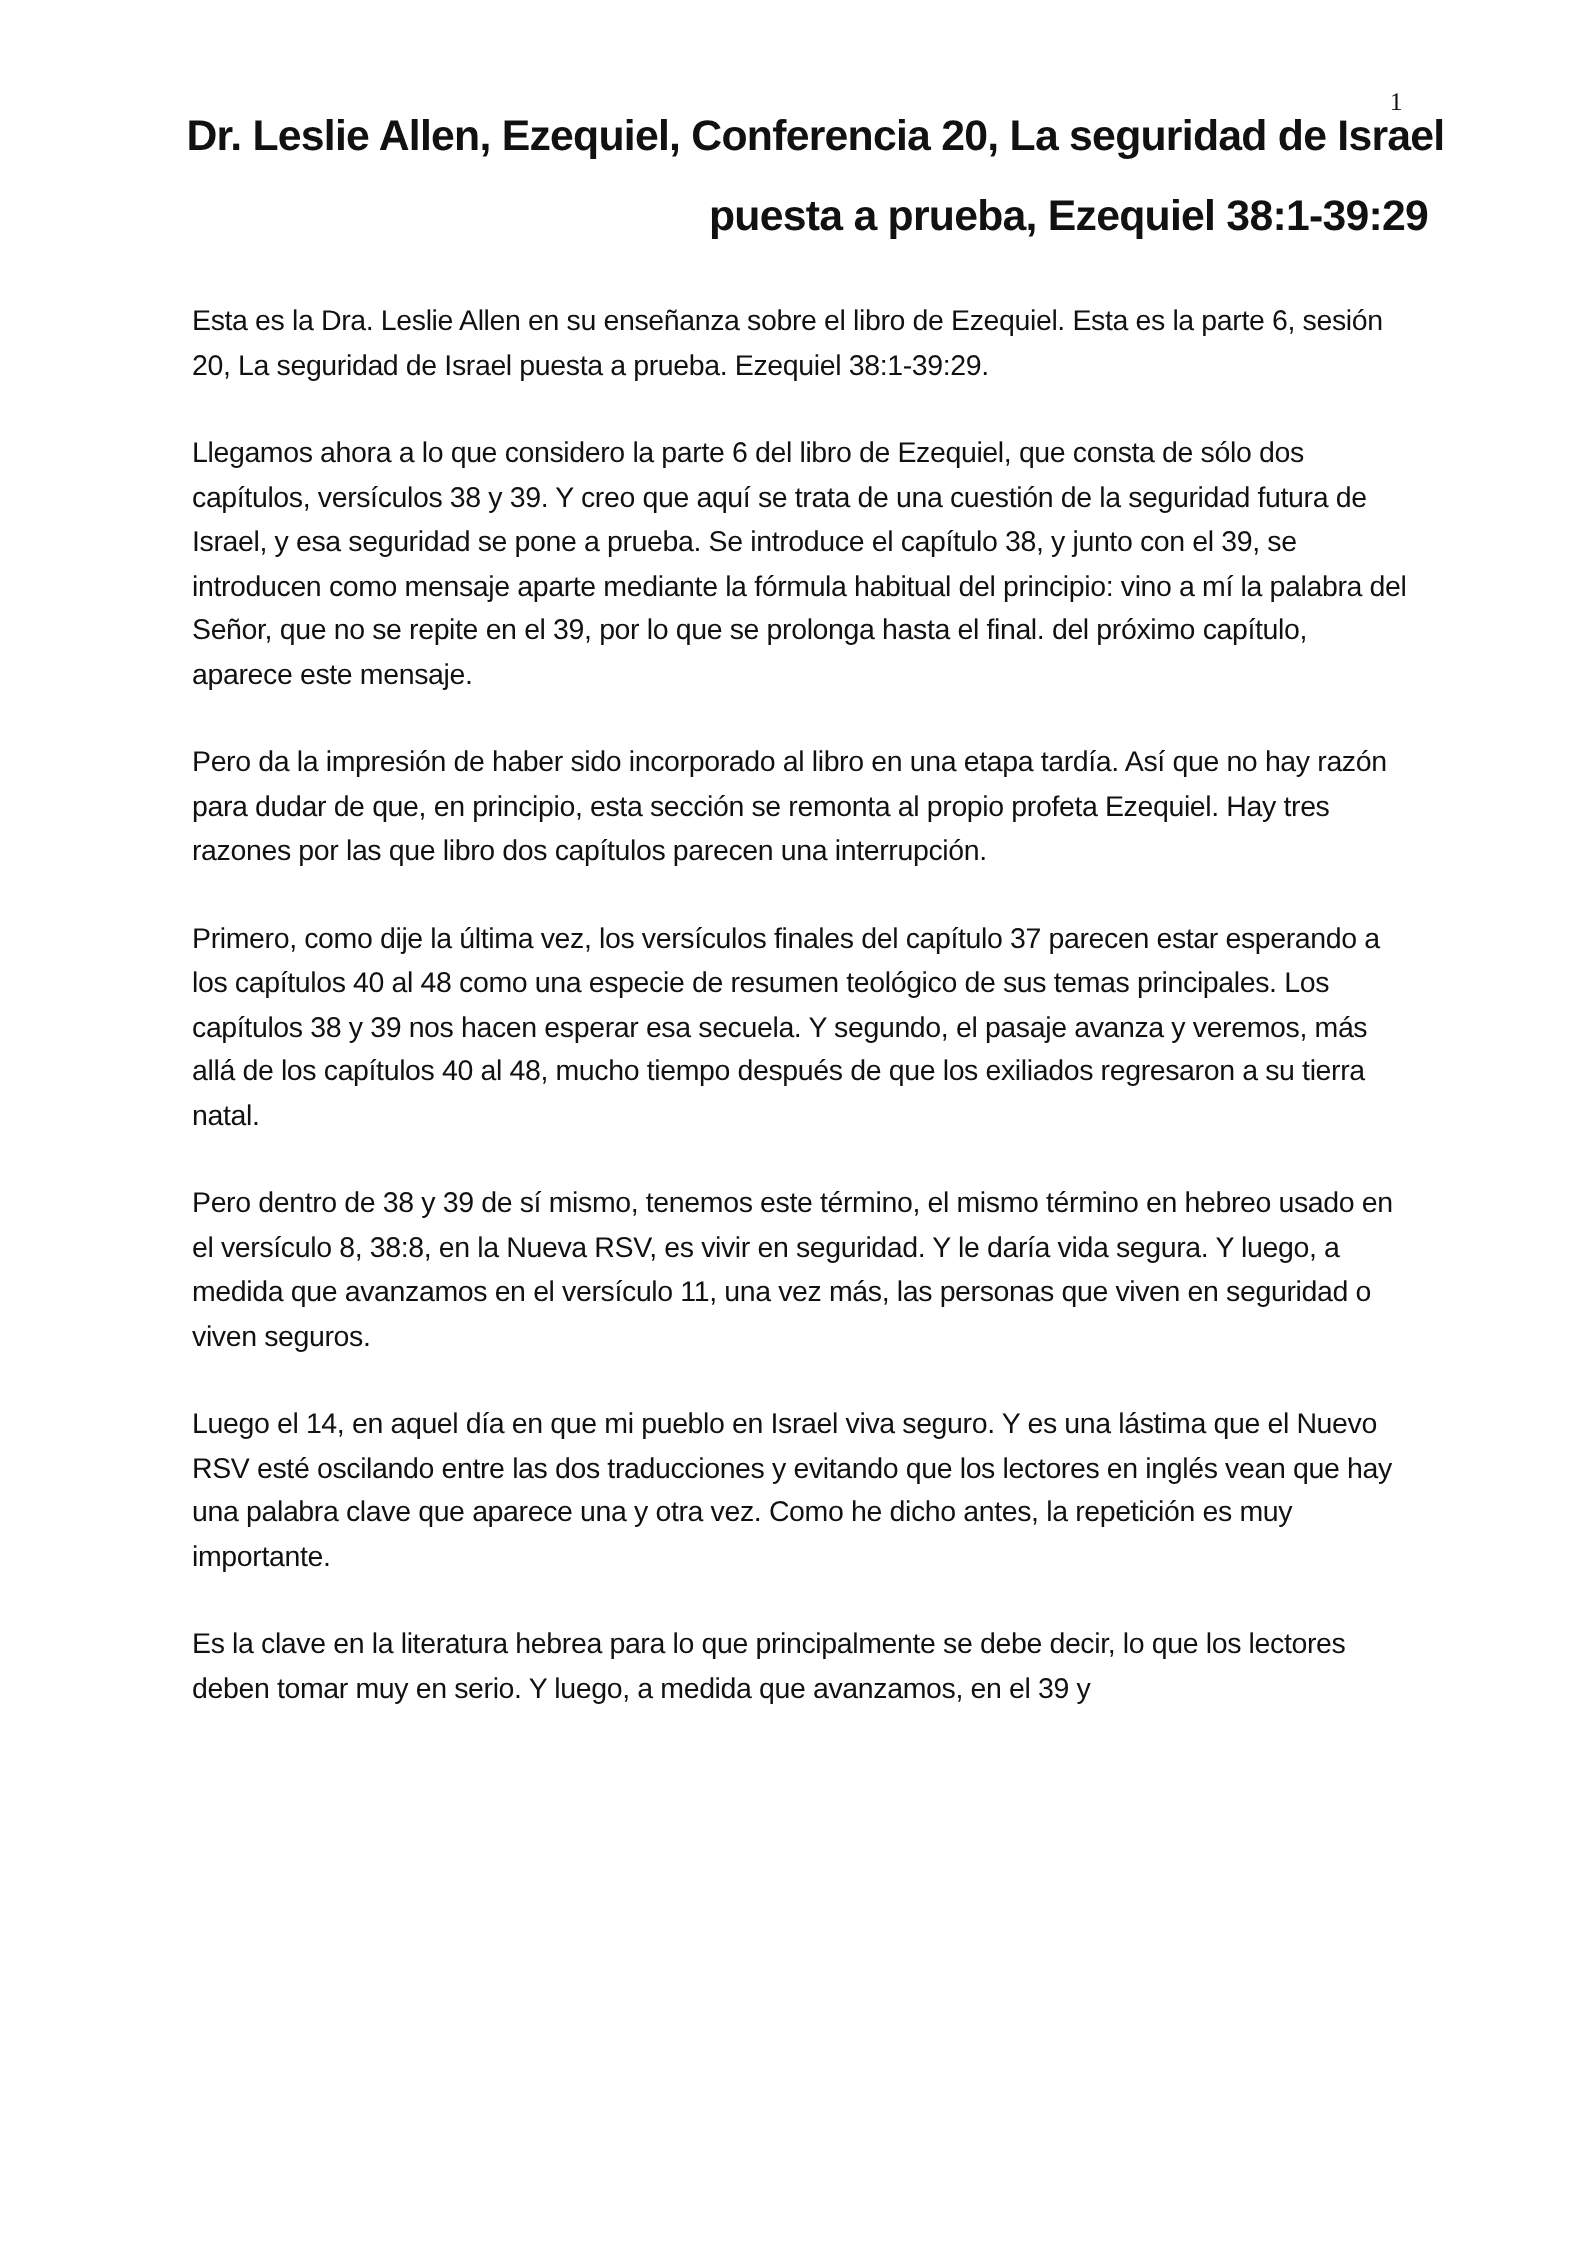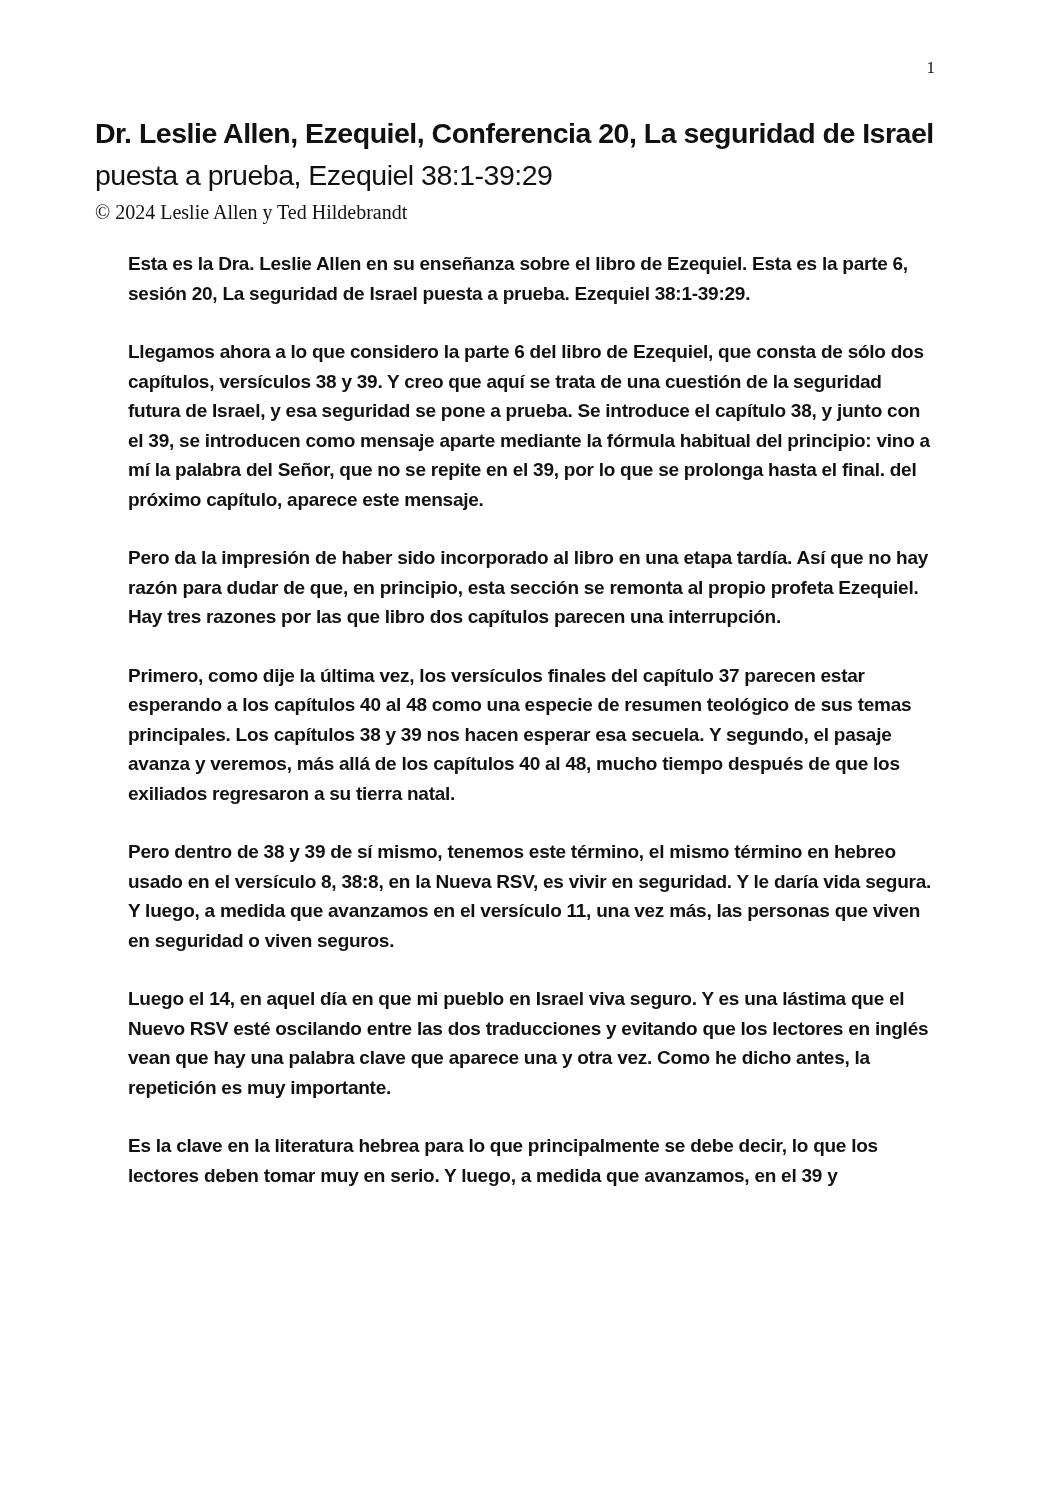--- a/index.html
+++ b/index.html
@@ -20,71 +20,69 @@
   .page-number {
     position: absolute;
     top: 58px;
     right: 123px;
     font-family: "Liberation Serif", "DejaVu Serif", serif;
     font-size: 17px;
     color: #111111;
   }
   .header-block {
     margin: 0;
-    padding: 112px 95px 0 95px;
-    text-align: left;
+    padding: 70px 95px 0 95px;
+    text-align: right;
   }
   .doc-title {
     margin: 0;
     font-size: 28.5px;
     font-weight: 700;
     line-height: 42px;
     letter-spacing: -0.5px;
     color: #111111;
   }
   .doc-subtitle {
-    margin: 0;
+    margin: 11px;
     font-size: 28.5px;
-    font-weight: 400;
+    font-weight: 700;
     line-height: 42px;
     letter-spacing: -0.5px;
     color: #111111;
   }
   .copyright-line {
     margin: 3px 0 0 0;
     font-family: "Liberation Serif", "DejaVu Serif", serif;
     font-size: 20px;
     font-weight: 400;
     line-height: 26px;
     color: #111111;
   }
   .body-text {
     padding: 24px 120px 0 128px;
-    font-weight: bold;
   }
   .body-text p {
     margin: 0 0 29px 0;
     font-size: 19px;
     line-height: 29.5px;
     letter-spacing: -0.25px;
     color: #111111;
     text-align: left;
   }
 </style>
 </head>
 <body>
 
 <div class="page">
 
   <div class="page-number">1</div>
 
   <div class="header-block">
     <h1 class="doc-title">Dr. Leslie Allen, Ezequiel, Conferencia 20, La seguridad de Israel</h1>
     <h2 class="doc-subtitle">puesta a prueba, Ezequiel 38:1-39:29</h2>
-    <div class="copyright-line">© 2024 Leslie Allen y Ted Hildebrandt</div>
   </div>
 
   <div class="body-text">
       <p>Esta es la Dra. Leslie Allen en su enseñanza sobre el libro de Ezequiel. Esta es la parte 6, sesión 20, La seguridad de Israel puesta a prueba. Ezequiel 38:1-39:29.</p>
       <p>Llegamos ahora a lo que considero la parte 6 del libro de Ezequiel, que consta de sólo dos capítulos, versículos 38 y 39. Y creo que aquí se trata de una cuestión de la seguridad futura de Israel, y esa seguridad se pone a prueba. Se introduce el capítulo 38, y junto con el 39, se introducen como mensaje aparte mediante la fórmula habitual del principio: vino a mí la palabra del Señor, que no se repite en el 39, por lo que se prolonga hasta el final. del próximo capítulo, aparece este mensaje.</p>
       <p>Pero da la impresión de haber sido incorporado al libro en una etapa tardía. Así que no hay razón para dudar de que, en principio, esta sección se remonta al propio profeta Ezequiel. Hay tres razones por las que libro dos capítulos parecen una interrupción.</p>
       <p>Primero, como dije la última vez, los versículos finales del capítulo 37 parecen estar esperando a los capítulos 40 al 48 como una especie de resumen teológico de sus temas principales. Los capítulos 38 y 39 nos hacen esperar esa secuela. Y segundo, el pasaje avanza y veremos, más allá de los capítulos 40 al 48, mucho tiempo después de que los exiliados regresaron a su tierra natal.</p>
       <p>Pero dentro de 38 y 39 de sí mismo, tenemos este término, el mismo término en hebreo usado en el versículo 8, 38:8, en la Nueva RSV, es vivir en seguridad. Y le daría vida segura. Y luego, a medida que avanzamos en el versículo 11, una vez más, las personas que viven en seguridad o viven seguros.</p>
       <p>Luego el 14, en aquel día en que mi pueblo en Israel viva seguro. Y es una lástima que el Nuevo RSV esté oscilando entre las dos traducciones y evitando que los lectores en inglés vean que hay una palabra clave que aparece una y otra vez. Como he dicho antes, la repetición es muy importante.</p>
       <p>Es la clave en la literatura hebrea para lo que principalmente se debe decir, lo que los lectores deben tomar muy en serio. Y luego, a medida que avanzamos, en el 39 y</p>

